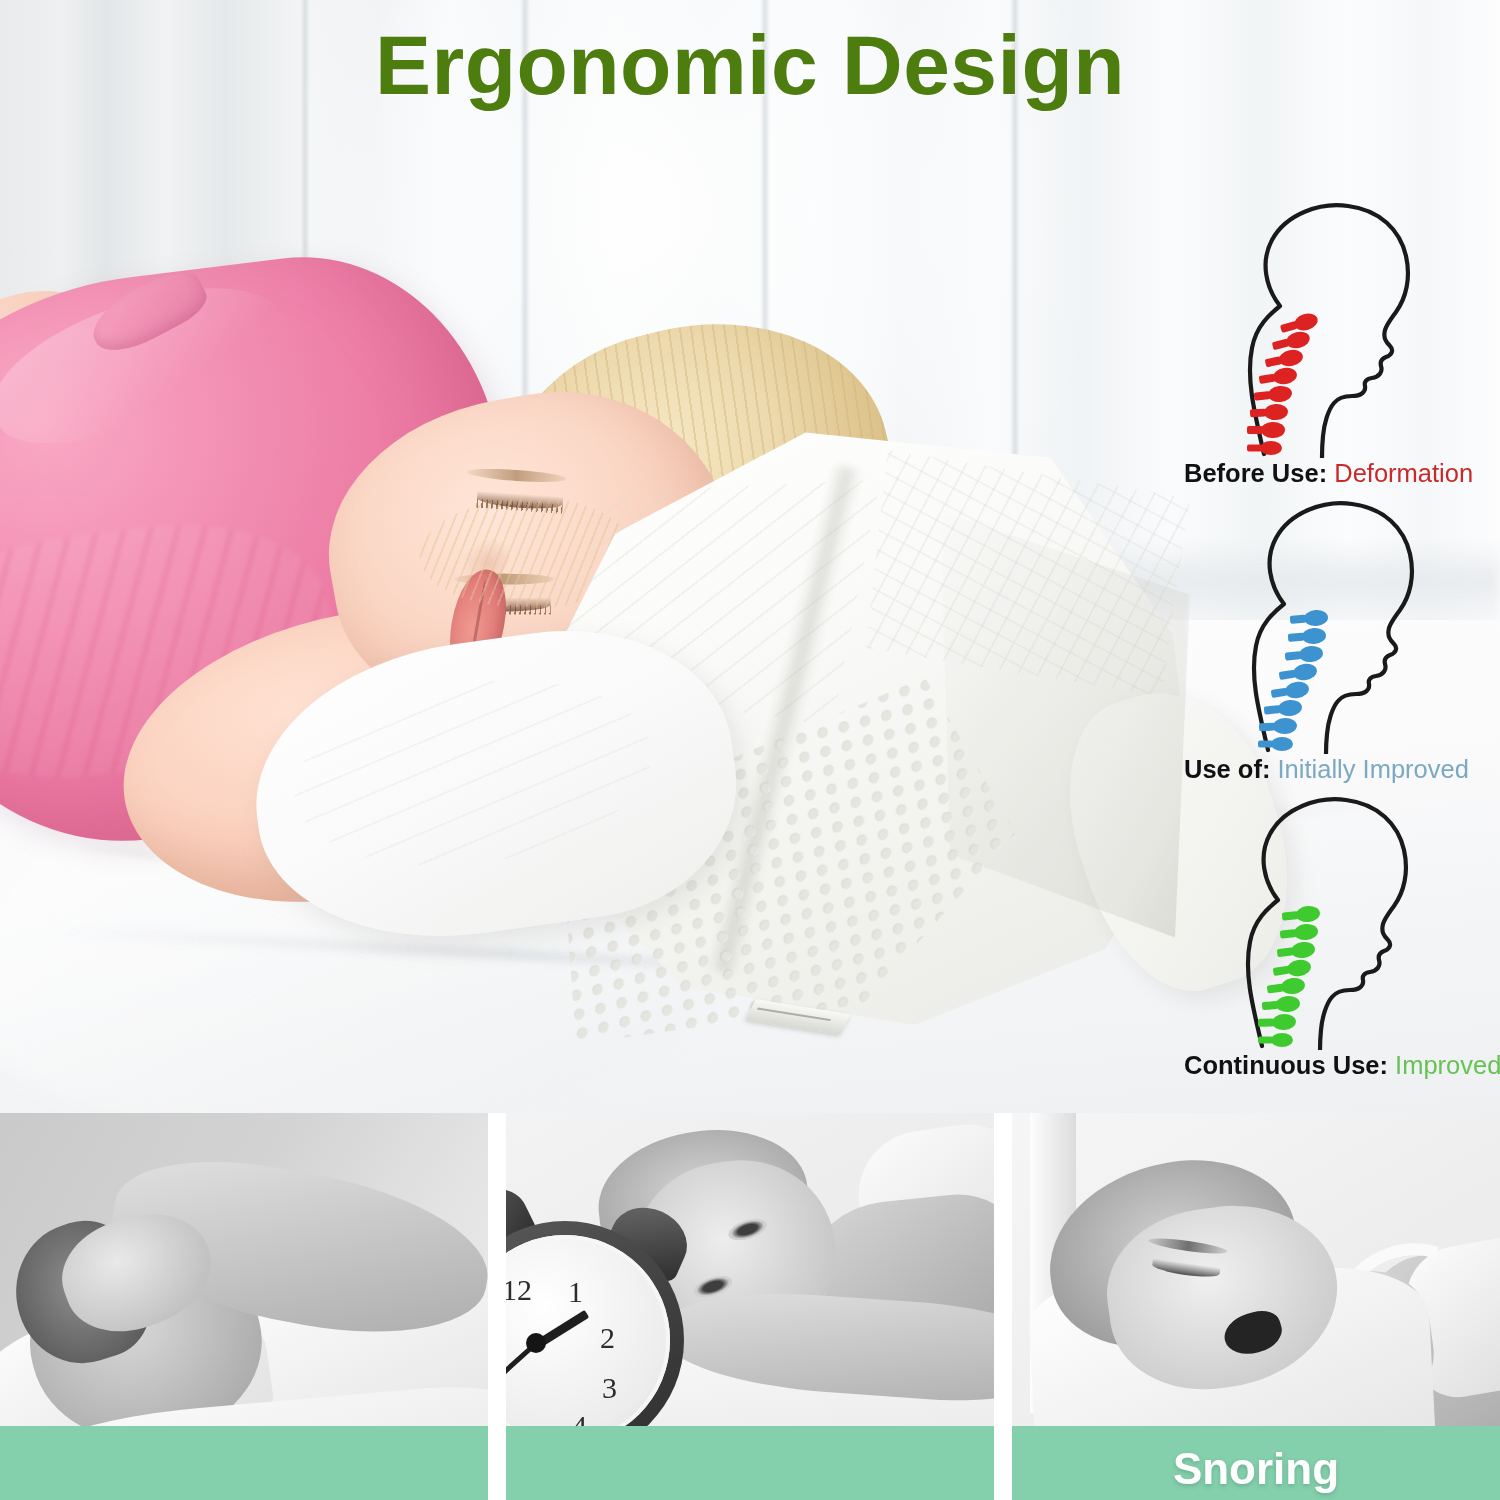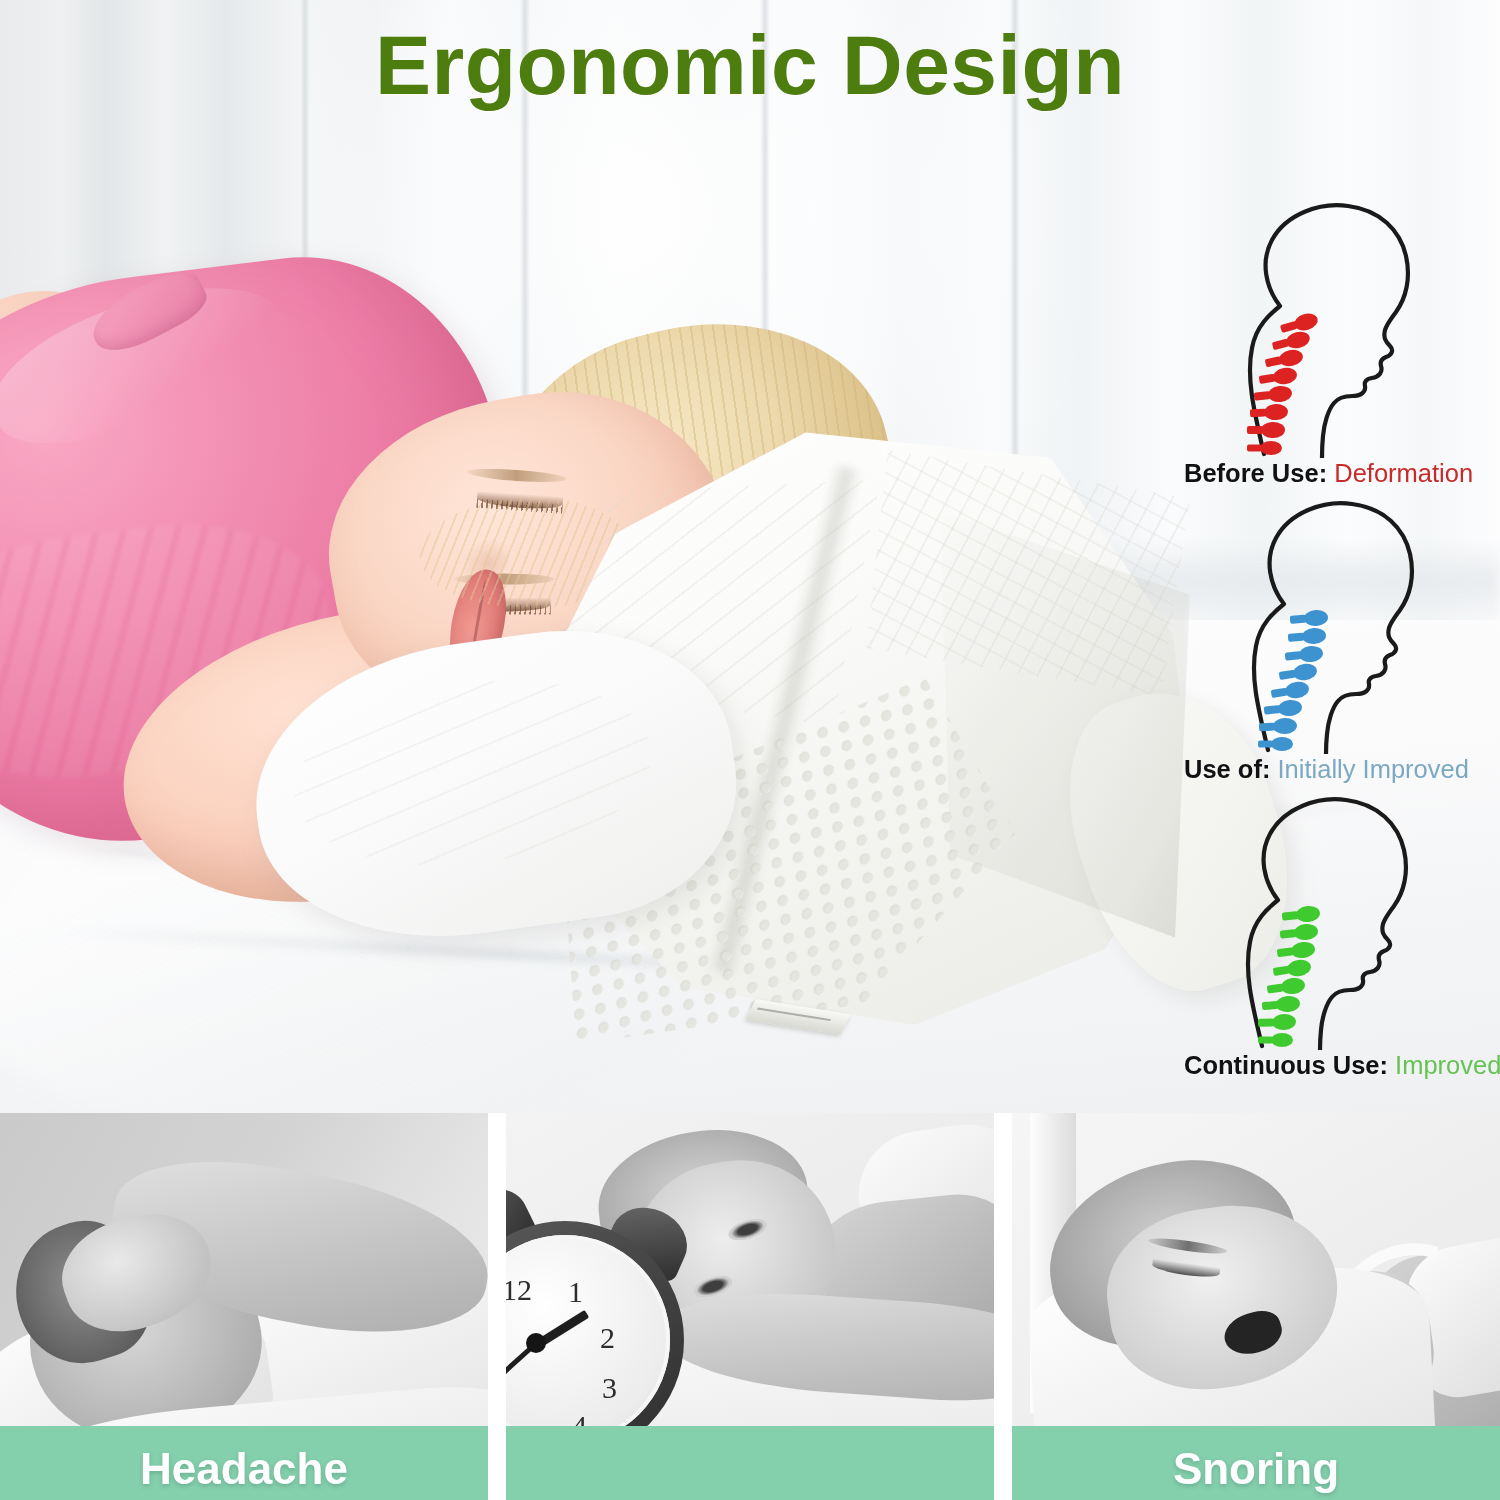--- a/index.html
+++ b/index.html
@@ -623,21 +623,20 @@
       <div class="p1-headpillow"></div>
       <div class="p1-head">
         <div class="p1-mouth"></div>
       </div>
       <div class="p1-hair"></div>
       <div class="p1-arm"></div>
       <div class="p1-hand"></div>
       <div class="p1-sheet"></div>
     </div>
     <div class="panel-band"></div>
-    <div class="panel-label">Headache</div>
   </div>
 
   <div class="panel">
     <div class="panel-photo">
       <div class="p2-wall"></div>
       <div class="p2-shirt"></div>
       <div class="p2-shoulder"></div>
       <div class="p2-woman-hair"></div>
       <div class="p2-face">
         <div class="p2-eye" style="left:96px;top:62px;transform:rotate(-8deg);"></div>

